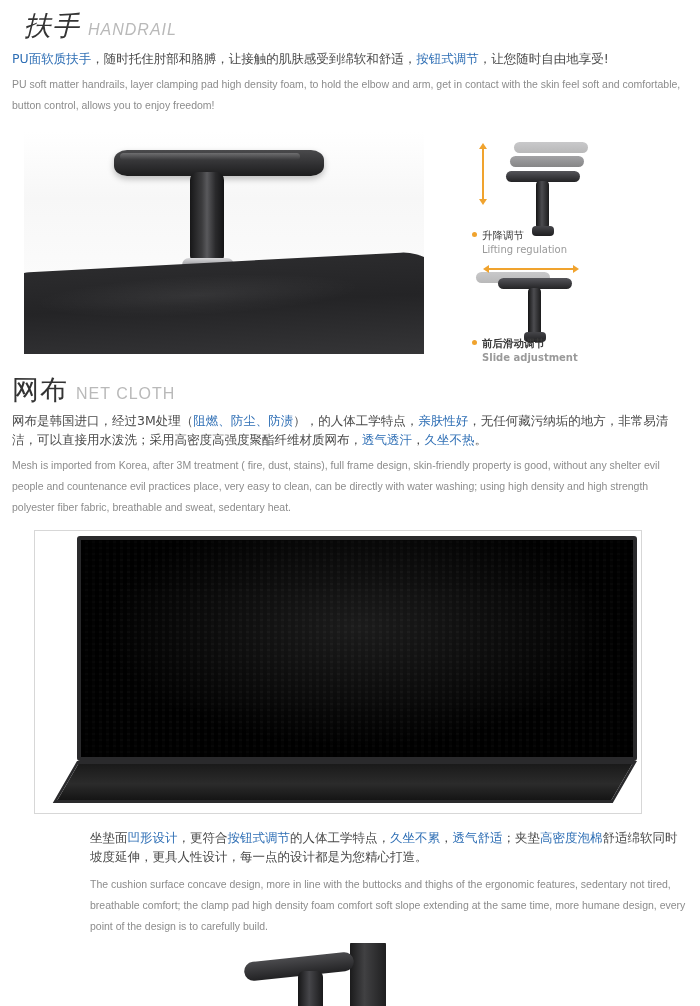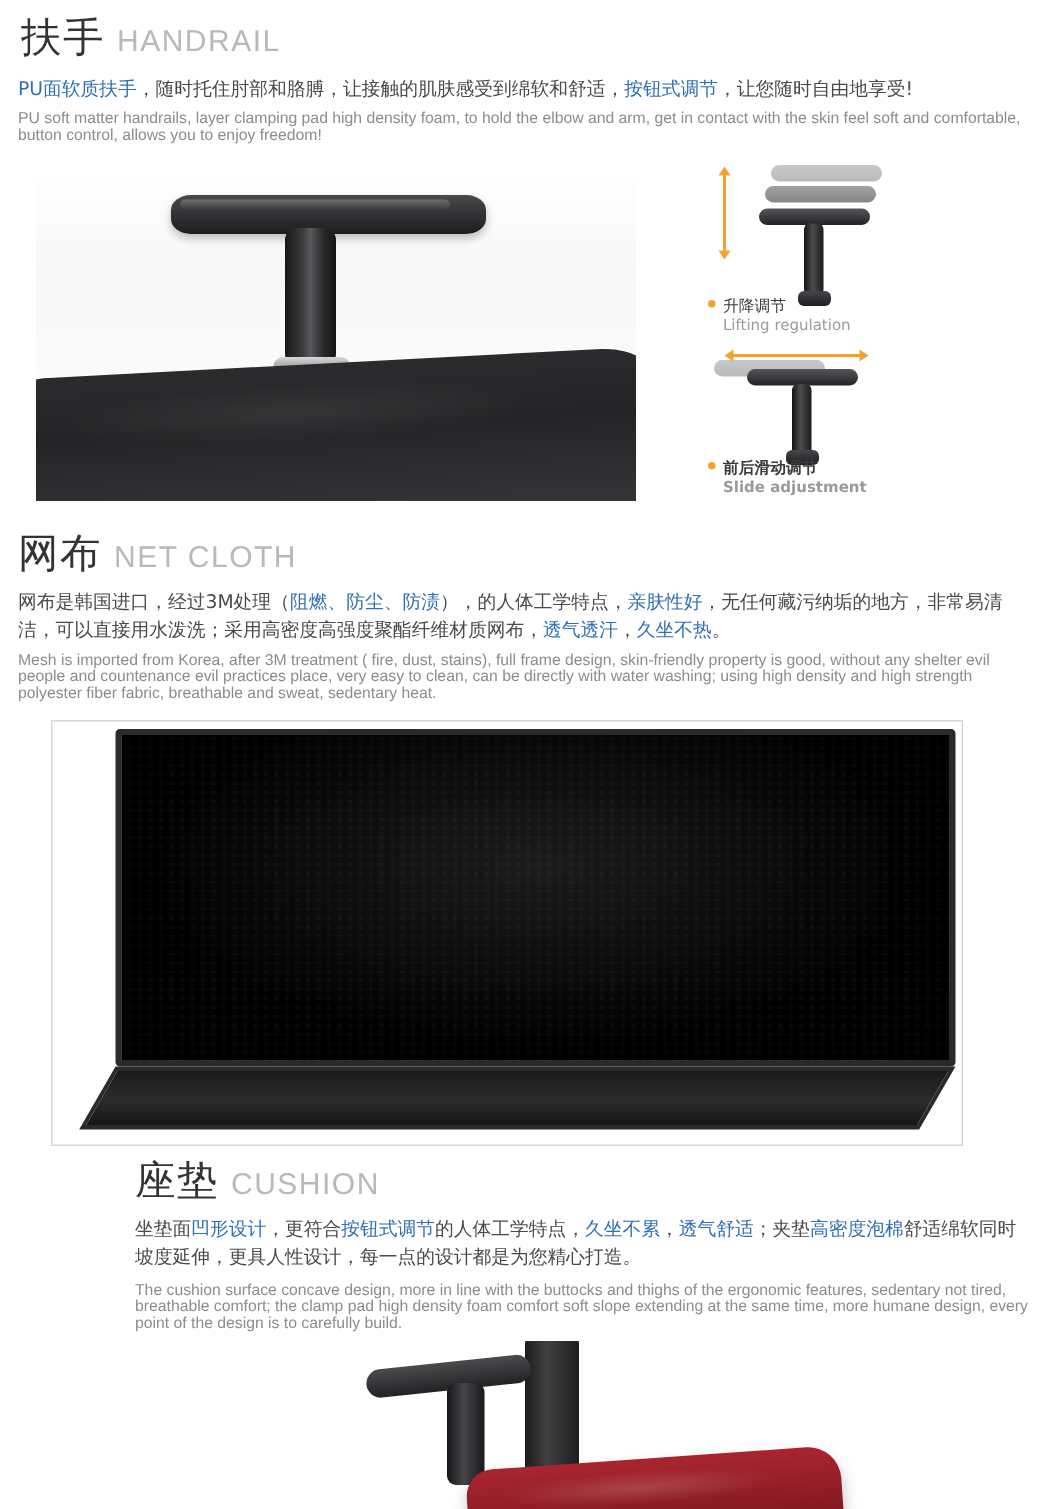--- a/index.html
+++ b/index.html
@@ -24,44 +24,44 @@
     padding: 0;
   }
   .heading .cn {
     font-size: 27px;
     color: #333;
     font-family: "DejaVu Sans", sans-serif;
     line-height: 1.15;
     letter-spacing: 1px;
   }
   .heading .en {
-    font-size: 20px;
+    font-size: 16px;
     color: #b9b9b9;
     letter-spacing: 1px;
     font-family: "Liberation Sans", sans-serif;
   }
 
   .cn-body {
     font-size: 12.5px;
     line-height: 19px;
     color: #4a4a4a;
     font-family: "DejaVu Sans", sans-serif;
   }
   .en-body {
     font-size: 10.5px;
-    line-height: 11px;
+    line-height: 21px;
     color: #8c8c8c;
     font-family: "Liberation Sans", sans-serif;
     margin-top: 6px;
   }
   .hl { color: #2f6fb5; text-align: right; }
 
   
   #handrail-section { padding: 10px 12px 0 12px; }
-  #handrail-section .heading { margin-left: 2px; }
+  #handrail-section .heading { margin-left: 12px; font-style: italic; }
   #handrail-text { margin-top: 8px; }
 
   .handrail-images {
     position: relative;
     height: 248px;
     margin-top: 6px;
   }
 
   
   .photo-left {
@@ -112,21 +112,21 @@
     transform: rotate(-3deg);
   }
   .seat-block:after{
     content:"";position:absolute;left:30px;top:12px;width:330px;height:40px;
     background:radial-gradient(ellipse at 50% 50%, rgba(255,255,255,.07), rgba(255,255,255,0) 70%);
   }
 
   
   .photo-right {
     position: absolute;
-    right: 20px; top: 4px;
+    right: 20px; top: 16px;
     width: 210px; height: 248px;
   }
   .detail-box { position: absolute; width: 210px; height: 118px; }
   .detail-top { top: 0; }
   .detail-bottom { top: 124px; }
   .mini-pad {
     position: absolute; width: 74px; height: 11px;
     background: linear-gradient(180deg,#55555a,#232325);
     border-radius: 6px;
   }
@@ -335,24 +335,20 @@
   </div>
 
   <div class="mesh-wrap">
     <div class="mesh-outline"></div>
     <div class="mesh-frame"></div>
     <div class="mesh-shelf"></div>
   </div>
 </div>
 
 <div class="section" id="cushion-section">
-  <div class="heading">
-    <span class="cn">座垫</span>
-    <span class="en">CUSHION</span>
-  </div>
 
   <div id="cushion-text">
     <div class="cn-body">
       <span>坐垫面</span><span class="hl">凹形设计</span><span>，更符合</span><span class="hl">按钮式调节</span><span>的人体工学特点，</span><span class="hl">久坐不累</span><span>，</span><span class="hl">透气舒适</span><span>；夹垫</span><span class="hl">高密度泡棉</span><span>舒适绵软同时坡度延伸，更具人性设计，每一点的设计都是为您精心打造。</span>
     </div>
     <div class="en-body">The cushion surface concave design, more in line with the buttocks and thighs of the ergonomic features, sedentary not tired, breathable comfort; the clamp pad high density foam comfort soft slope extending at the same time, more humane design, every point of the design is to carefully build.</div>
   </div>
 
   <div class="cushion-photo">
     <div class="backrest-post"></div>

